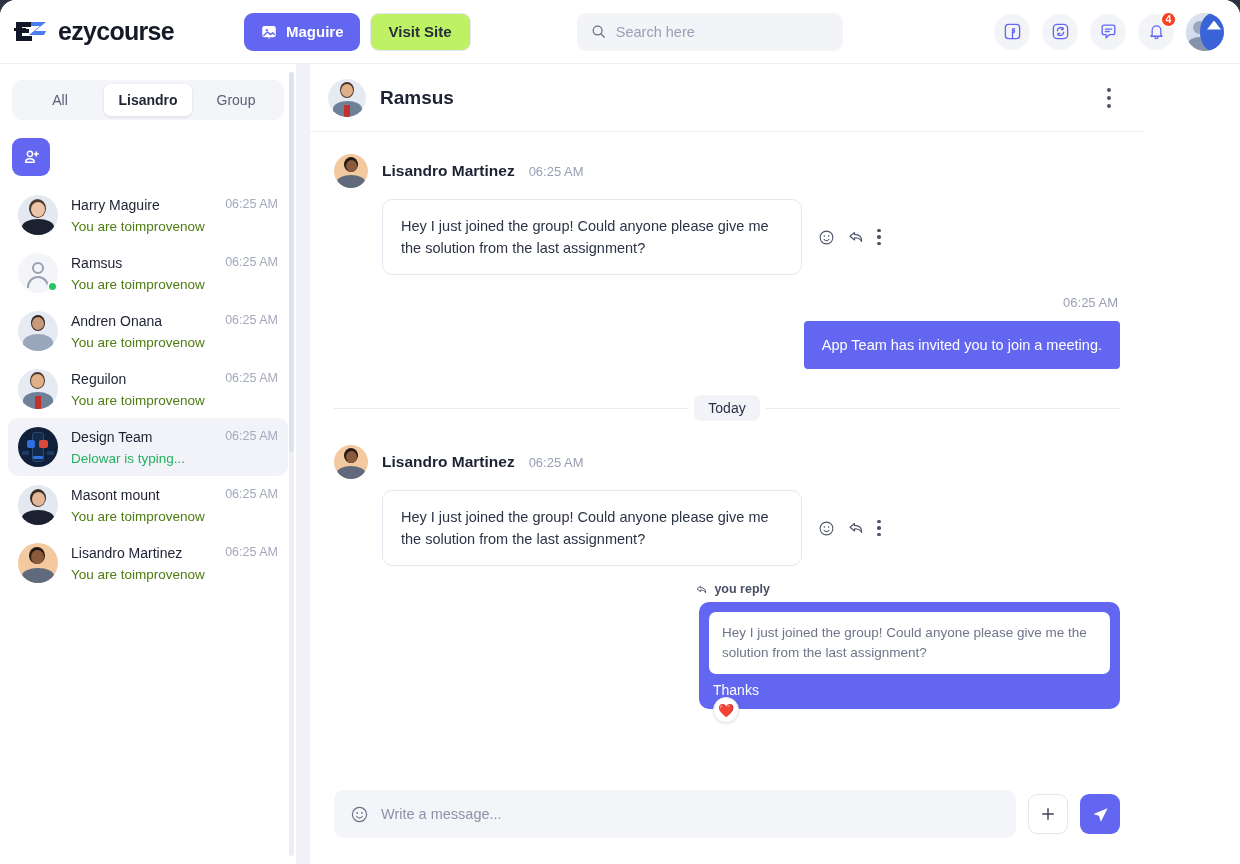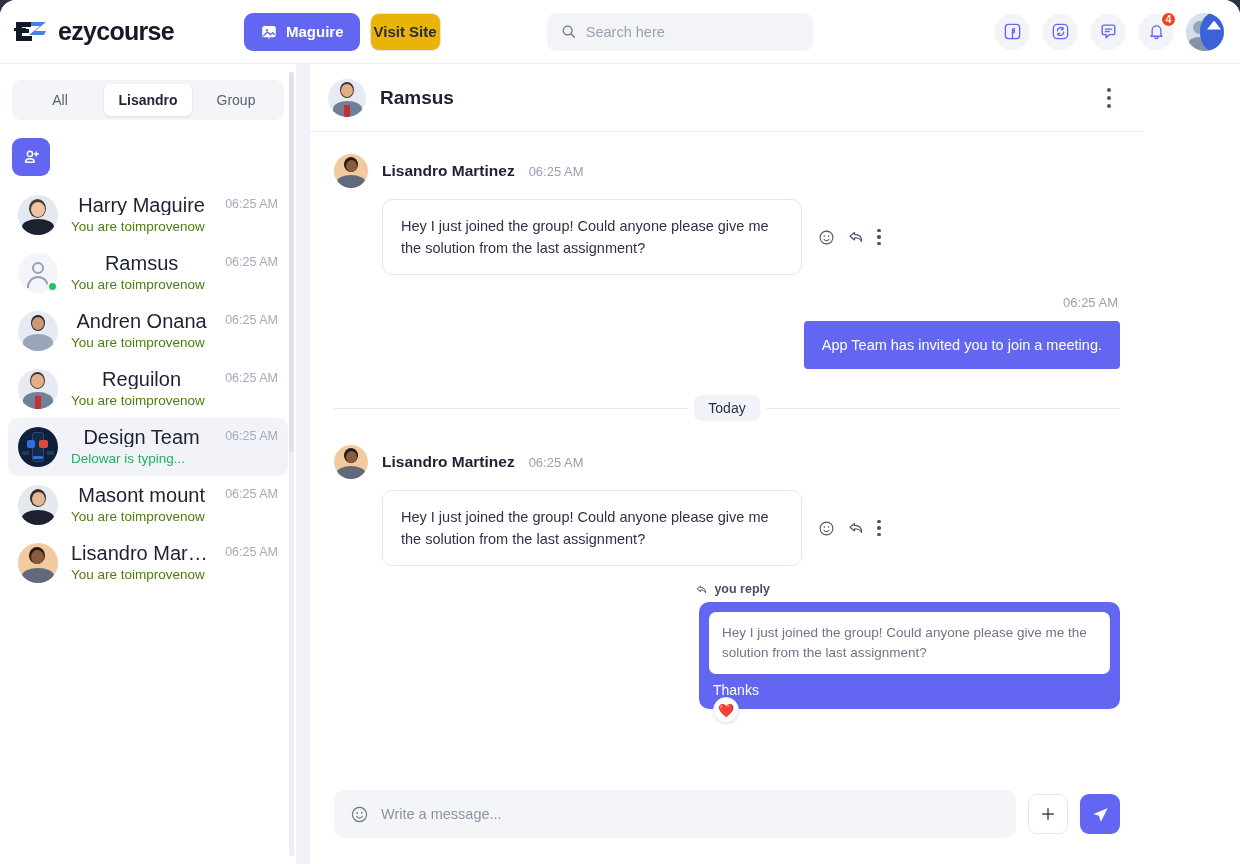--- a/index.html
+++ b/index.html
@@ -35,23 +35,23 @@
   .hdr-btns { display: flex; align-items: center; gap: 10px; margin-left: 70px; }
   .btn-gallery {
     display: flex; align-items: center; gap: 8px;
     background: #6366f1; color: #fff;
     border-radius: 9px; padding: 0 16px; height: 38px;
     font-size: 15px; font-weight: 600; cursor: pointer;
     border: none;
   }
   .btn-visit {
     display: flex; align-items: center; justify-content: center;
-    background: #eab308; color: #272d3e;
+    background: #bef264; color: #272d3e;
     border: 1px solid #e3e6ef; border-radius: 9px;
-    padding: 0 3px; height: 38px;
+    padding: 0 18px; height: 38px;
     font-size: 15px; font-weight: 600; cursor: pointer;
   }
   .hdr-search {
     margin-left: 106px;
     width: 266px; height: 38px;
     background: #f3f4f8; border-radius: 9px;
     display: flex; align-items: center; gap: 10px; padding: 0 14px;
   }
   .hdr-search input {
     border: none; background: transparent; outline: none;
@@ -143,22 +143,22 @@
     width: 40px; height: 40px; border-radius: 50%; overflow: hidden;
     display: block; position: relative;
   }
   .dot-online {
     position: absolute; right: 0px; bottom: 1px;
     width: 11px; height: 11px; border-radius: 50%;
     background: #22c55e; border: 2px solid #fff;
   }
   .c-main { flex: 1; min-width: 0; }
   .c-name {
-    font-size: 20px; color: #1d2233; font-weight: 500; line-height: 20px;
-    white-space: nowrap; overflow: hidden; text-overflow: ellipsis; text-align: center;
+    font-size: 14px; color: #1d2233; font-weight: 500; line-height: 20px;
+    white-space: nowrap; overflow: hidden; text-overflow: ellipsis;
   }
   .c-sub {
     font-size: 13.5px; color: #4d7c0f; margin-top: 3px; line-height: 17px;
     white-space: nowrap; overflow: hidden; text-overflow: ellipsis;
   }
   .c-sub.typing { color: #22b05e; }
   .c-time { font-size: 12.5px; color: #a4a9bb; align-self: flex-start; margin-top: 2px; flex: none; }
 
   .side-scroll {
     position: absolute; right: 2px; top: 8px; width: 5px; height: 784px;

